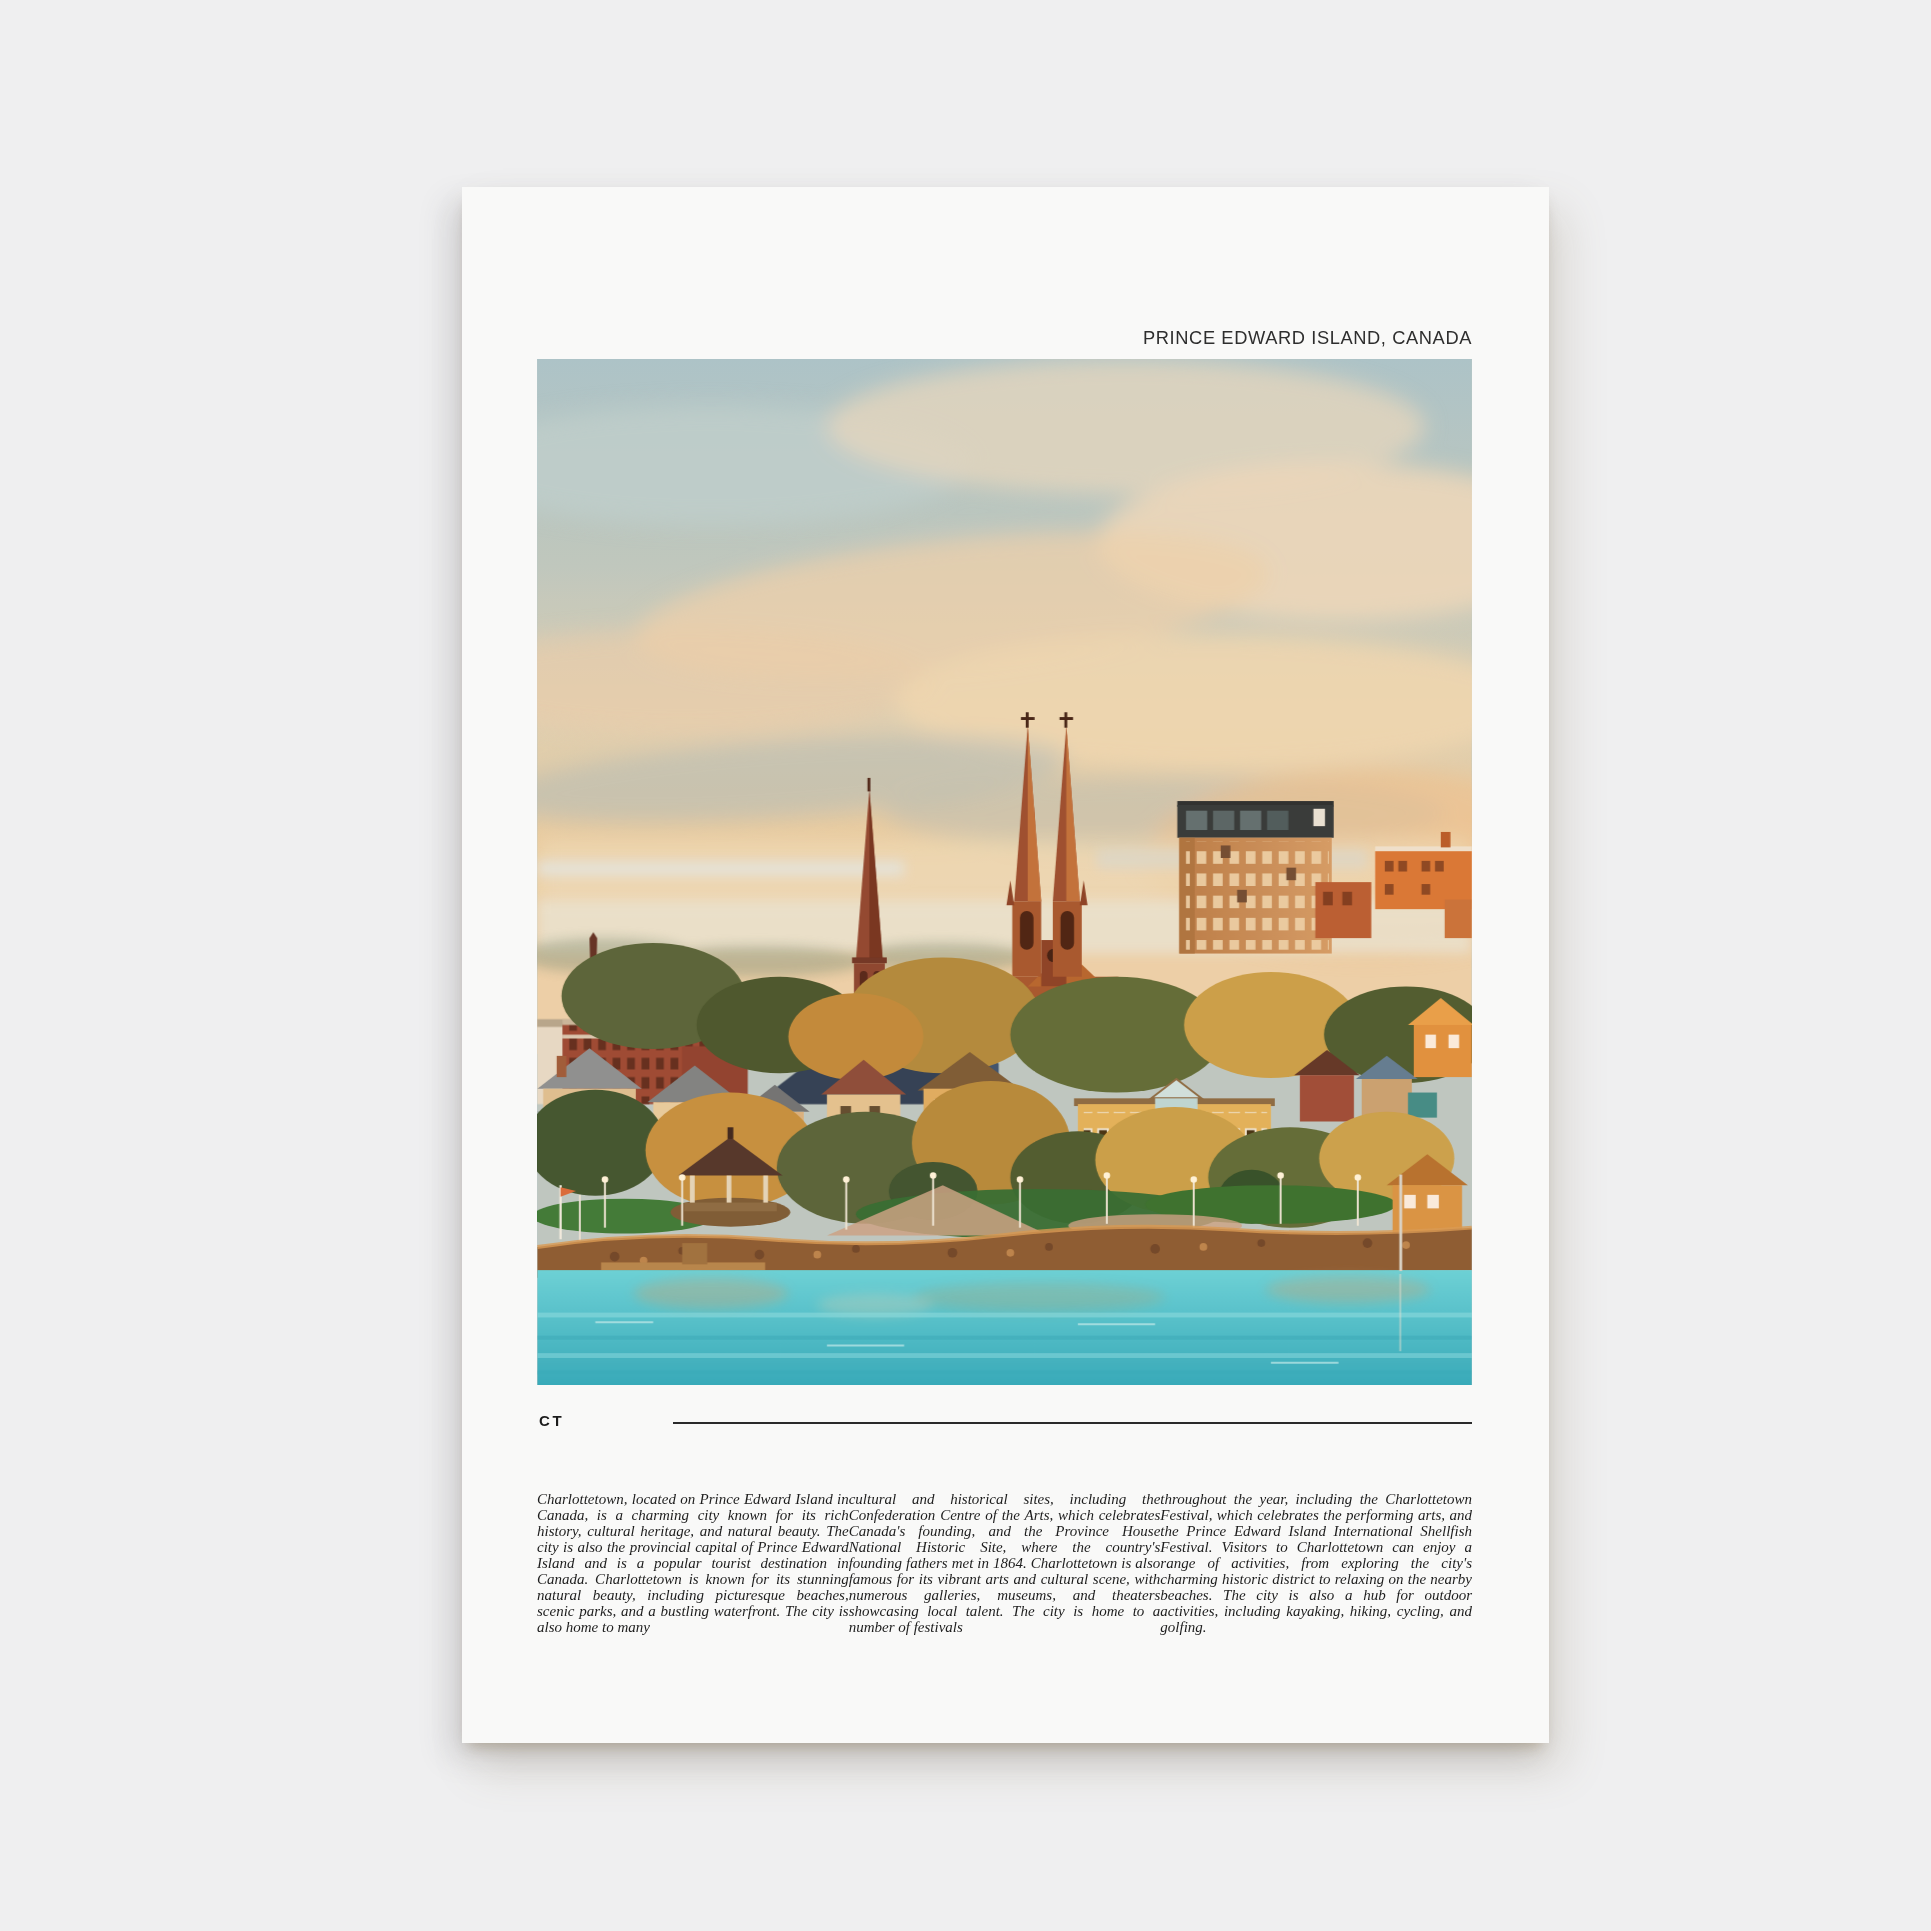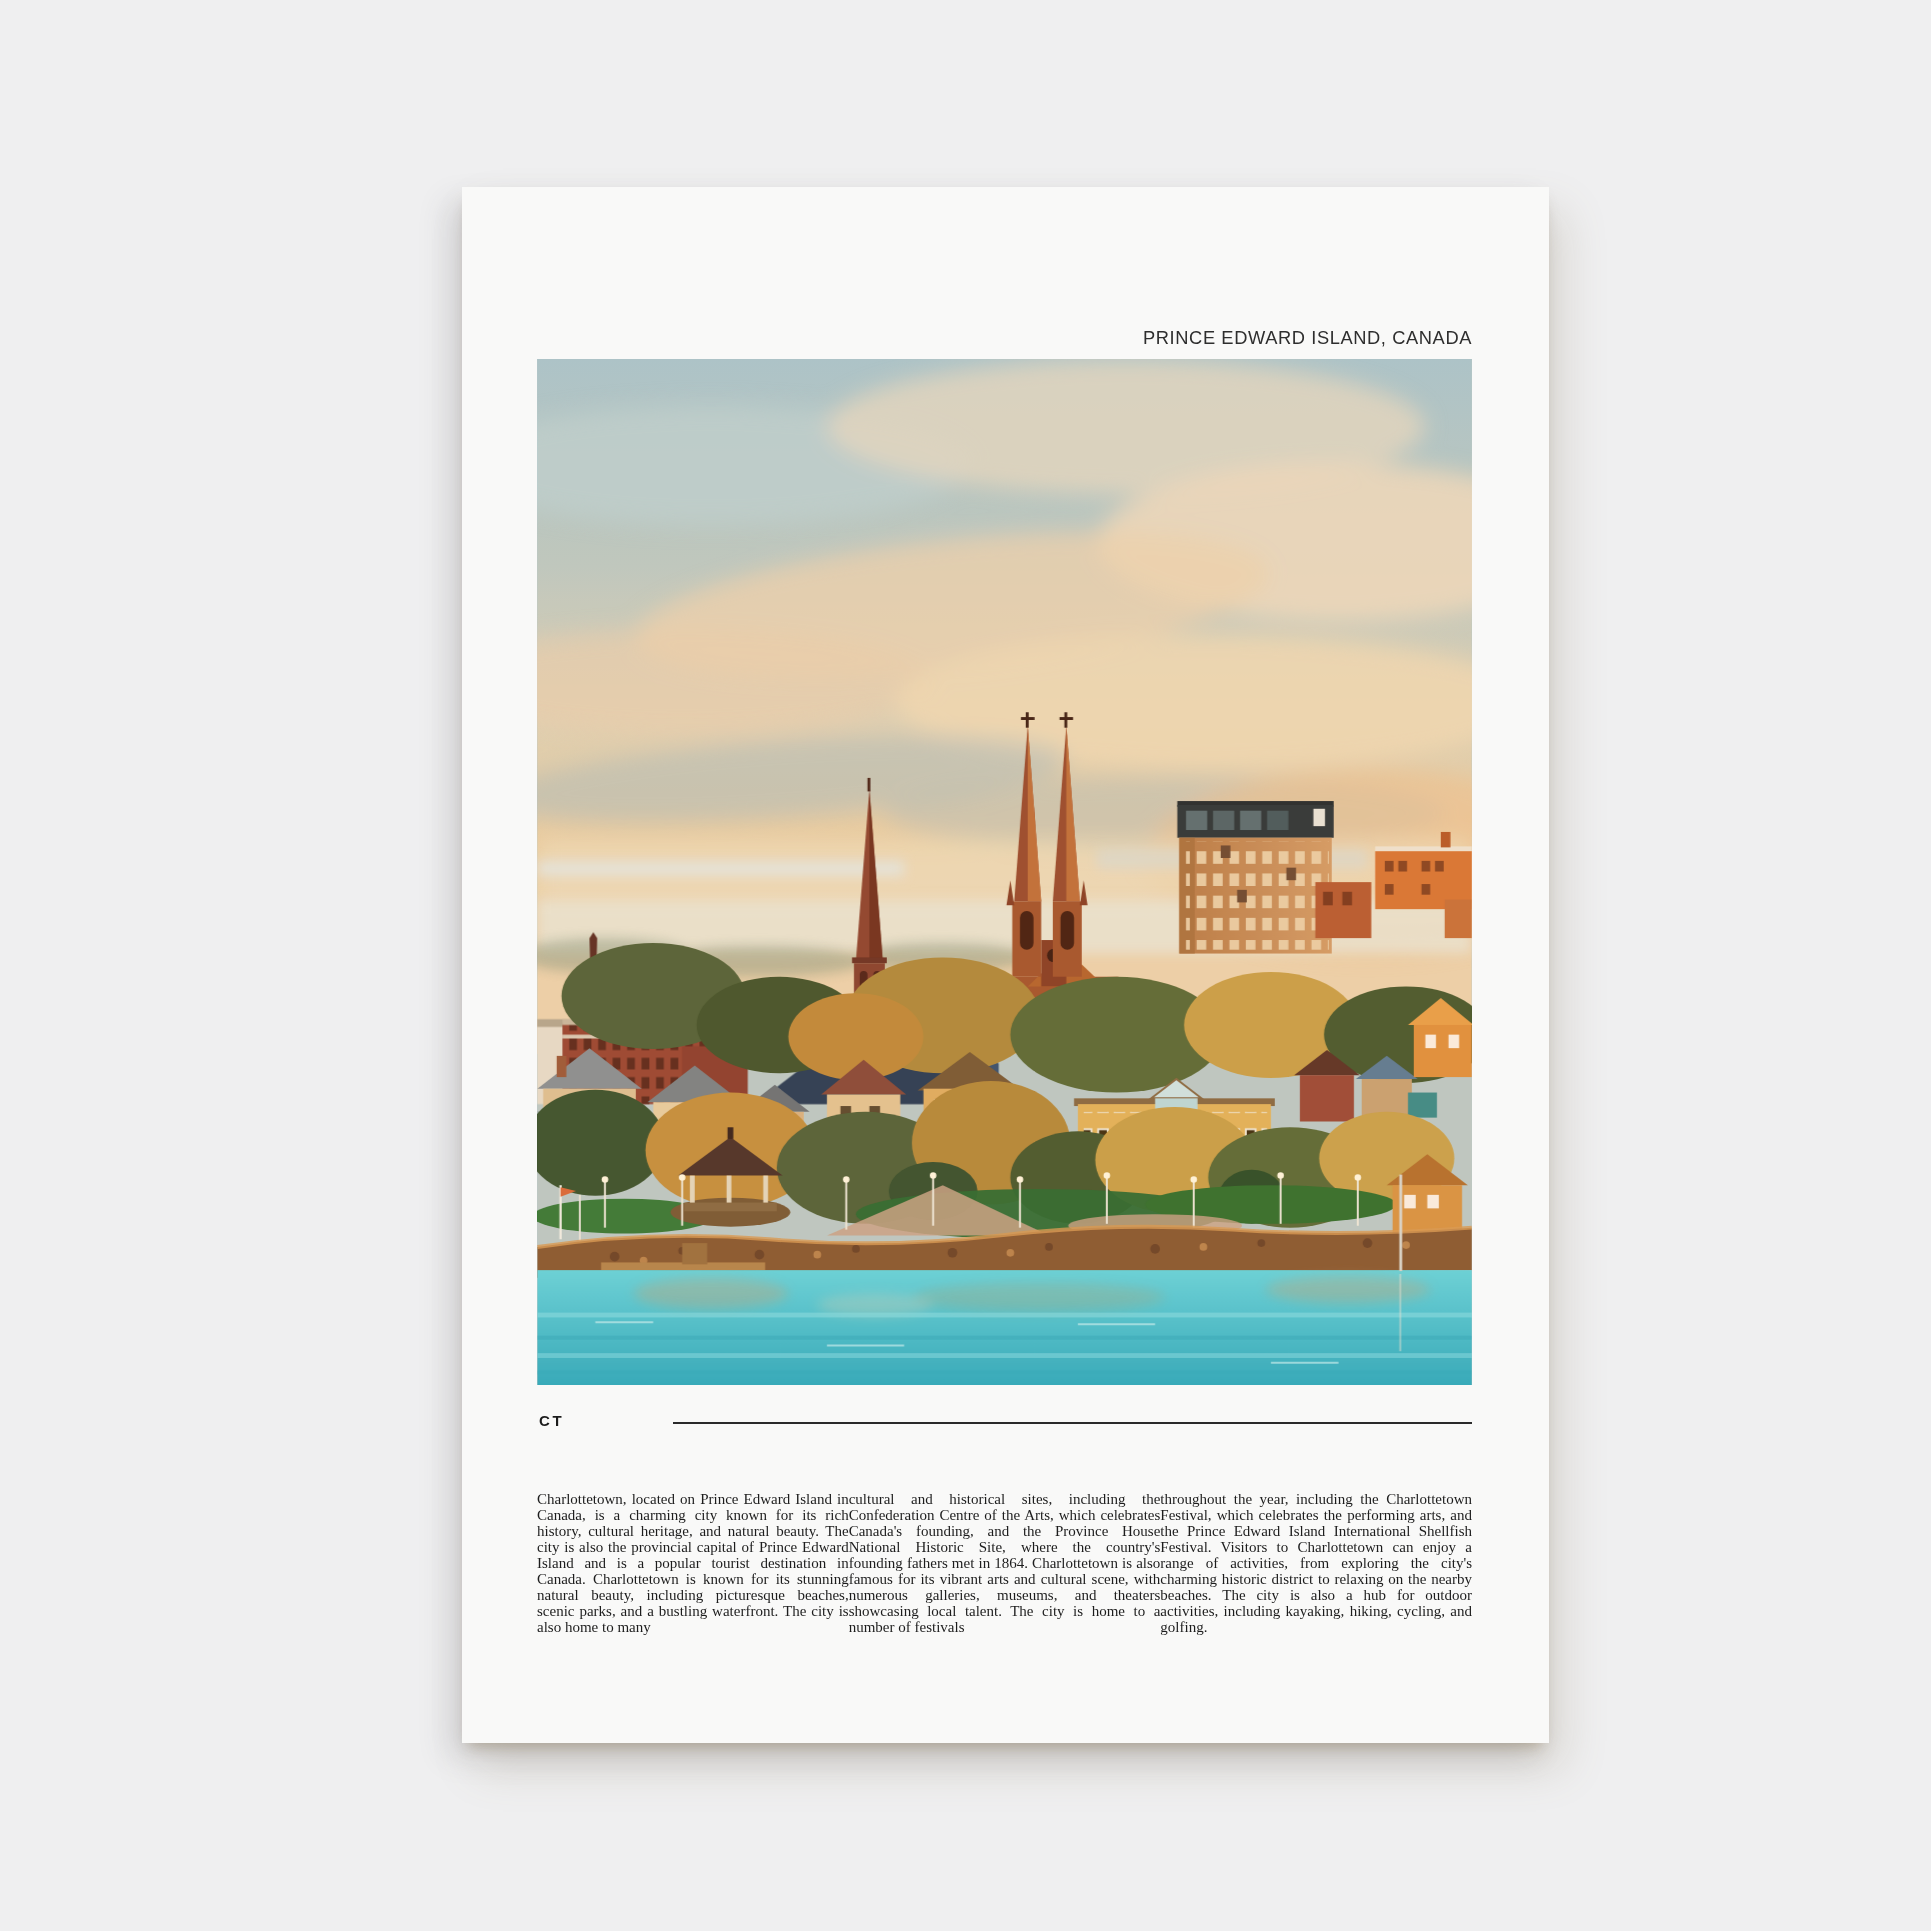--- a/index.html
+++ b/index.html
@@ -51,21 +51,21 @@
     font-family:"Liberation Sans", sans-serif;
     font-weight:700;font-size:15px;line-height:1;
     letter-spacing:2.9px;color:#1c1c1c;
   }
   .divider-line{
     position:absolute;left:136px;right:0;top:8.7px;height:1.9px;
     background:#2a2a2a;
   }
   .article{
     position:absolute;left:75px;top:1289px;width:935px;
-    display:flex;
+    display:flex;font-style:italic;
   }
   .article .col{
     flex:1 1 0;
     font-family:"Liberation Serif", serif;
     font-size:15px;line-height:16px;
     color:#1d1d1d;
     text-align:justify;
     text-justify:inter-word;
   }
 </style>

